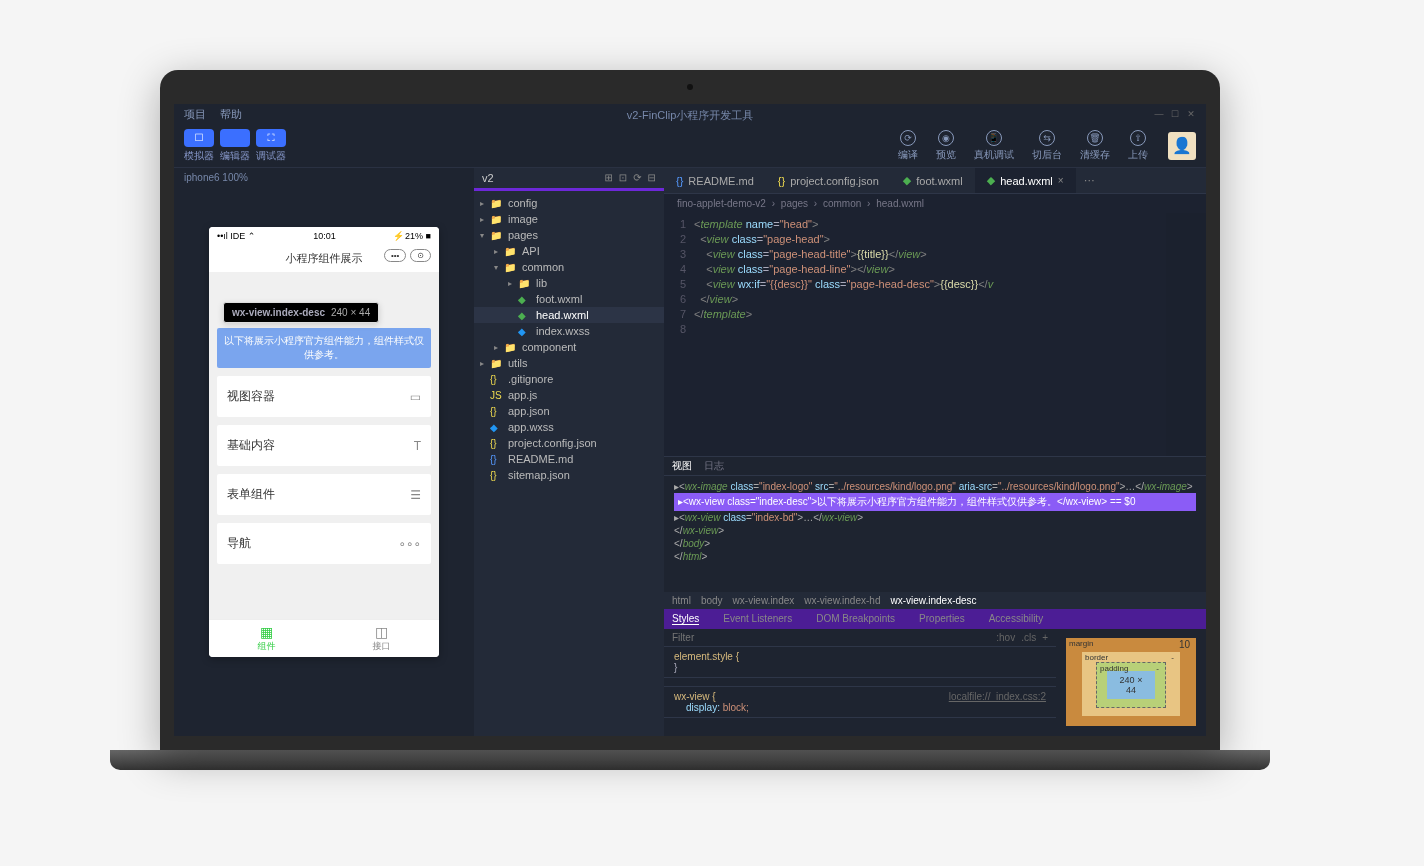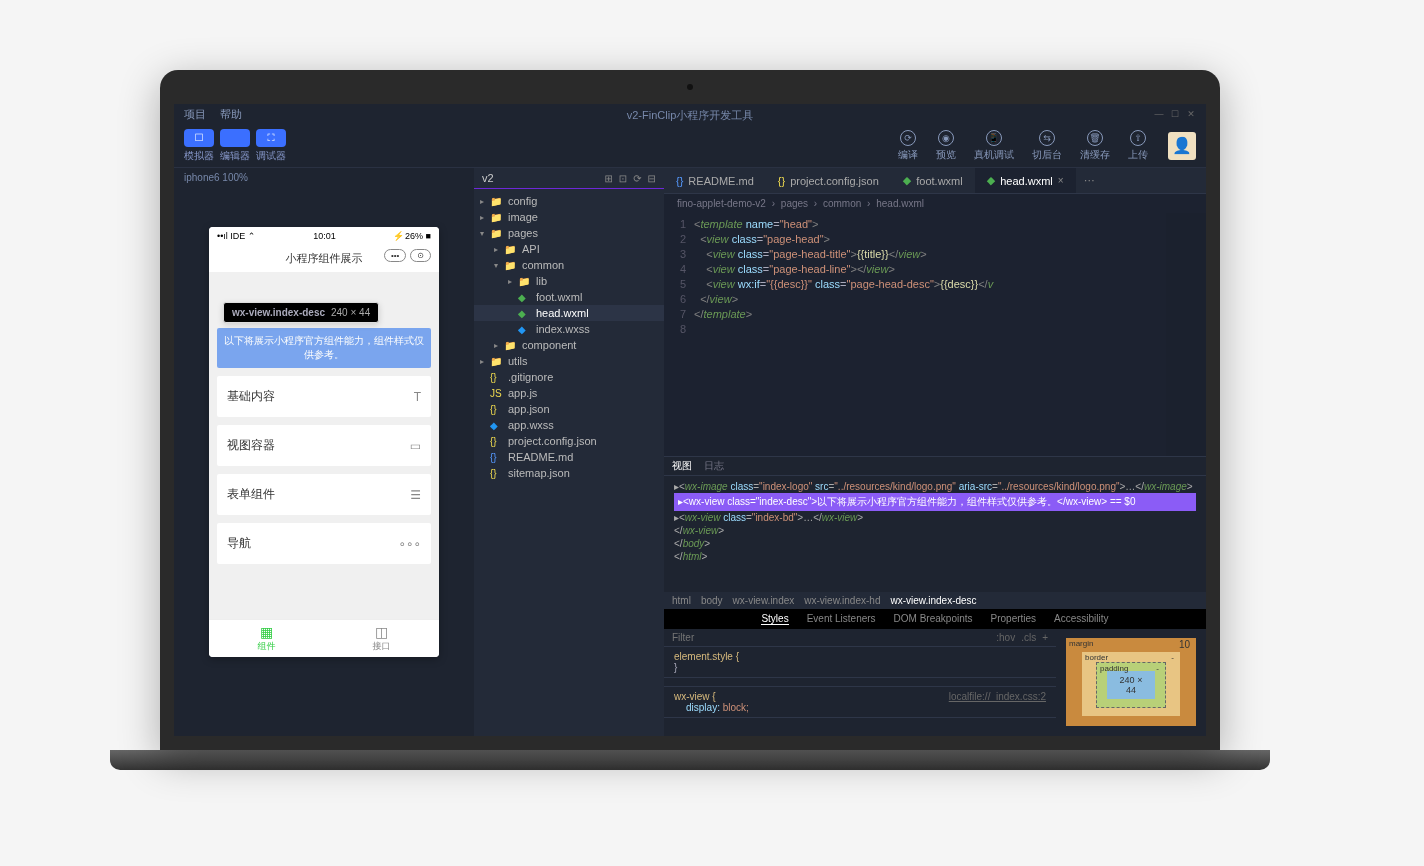--- a/index.html
+++ b/index.html
@@ -42,21 +42,21 @@
 .highlight { margin-top: 48px; background: #6699ee; color: #fff; padding: 6px; font-size: 10px; text-align: center; border-radius: 2px; opacity: 0.85; }
 .card { background: #fff; margin-top: 8px; padding: 12px 10px; display: flex; justify-content: space-between; align-items: center; font-size: 12px; color: #333; border-radius: 2px; }
 .card .ic { color: #888; }
 .phone-tab { display: flex; background: #fff; border-top: 1px solid #eee; }
 .phone-tab div { flex: 1; text-align: center; padding: 4px; font-size: 9px; color: #888; }
 .phone-tab div.active { color: #2ecc40; }
 .phone-tab .ticon { font-size: 14px; display: block; }
 
 
 .explorer { width: 190px; background: #232a38; display: flex; flex-direction: column; }
-.exp-head { display: flex; align-items: center; padding: 4px 8px; color: #ccc; border-bottom: 1px solid #6d28d9; }
+.exp-head { display: flex; padding: 4px 8px; color: #ccc; border-bottom: 3px solid #6d28d9; }
 .exp-head .icons { margin-left: auto; display: flex; gap: 6px; font-size: 10px; color: #888; }
 .tree { flex: 1; overflow: auto; padding: 4px 0; }
 .tree-item { display: flex; align-items: center; padding: 2px 6px; color: #bbb; font-size: 11px; cursor: default; white-space: nowrap; }
 .tree-item.sel { background: #2c3446; color: #fff; }
 .tree-item .arrow { width: 10px; display: inline-block; color: #888; font-size: 8px; }
 .tree-item .ficon { width: 14px; margin-right: 4px; font-size: 10px; }
 .fold { color: #4a7fd6; }
 .fjs { color: #f0db4f; }
 .fjson { color: #f0db4f; }
 .fwxml { color: #4caf50; }
@@ -82,21 +82,21 @@
 
 
 .devtools { height: 280px; background: #1e2430; border-top: 1px solid #2e3648; display: flex; flex-direction: column; font-size: 10px; }
 .dt-tabs { display: flex; padding: 2px 8px; gap: 12px; color: #778; border-bottom: 1px solid #2e3648; }
 .dt-tabs span.act { color: #fff; }
 .dom-view { flex: 1; overflow: auto; padding: 4px 10px; font-family: Menlo, monospace; font-size: 10px; color: #aaa; }
 .dom-line { padding: 1px 0; white-space: nowrap; }
 .dom-line.hl { background: #8b5cf6; color: #fff; padding: 2px 4px; }
 .dom-crumb { padding: 3px 8px; background: #232a38; color: #888; display: flex; gap: 10px; }
 .dom-crumb span.act { color: #fff; }
-.styles-tabs { display: flex; gap: 18px; padding: 4px 8px; background: #000000; color: #888; justify-content: center; }
+.styles-tabs { display: flex; gap: 24px; padding: 4px 8px; background: #4c1d95; color: #888; }
 .styles-tabs span.act { color: #fff; border-bottom: 1px solid #fff; }
 .styles-body { flex: 1; display: flex; overflow: hidden; }
 .styles-left { flex: 1; overflow: auto; font-family: Menlo, monospace; }
 .filter-row { display: flex; padding: 3px 8px; border-bottom: 1px solid #2e3648; color: #666; }
 .filter-row input { background: transparent; border: none; color: #888; font-size: 10px; flex: 1; outline: none; }
 .filter-row .fbtn { margin-left: 6px; }
 .rule { padding: 4px 10px; border-bottom: 1px solid #2e3648; }
 .rule .sel { color: #d7ba7d; }
 .rule .prop { color: #9cdcfe; padding-left: 12px; }
 .rule .val { color: #ce9178; }
@@ -176,42 +176,42 @@
       </div>
 
       <div class="main">
 
         <div class="sim-pane">
           <div class="sim-head">iphone6 100%</div>
           <div class="phone">
             <div class="phone-status">
               <span>••ıl IDE ⌃</span>
               <span>10:01</span>
-              <span>⚡26% ■</span>
+              <span>⚡21% ■</span>
             </div>
             <div class="phone-nav">
               <span>小程序组件展示</span>
               <div class="dots">
                   <span>•••</span>
                   <span>⊙</span>
                 </div>
             </div>
             <div class="phone-body">
               <div class="tooltip">
                 <b>wx-view.index-desc</b><span class="dim">240 × 44</span>
               </div>
               <div class="highlight">以下将展示小程序官方组件能力，组件样式仅供参考。</div>
               <div id="cards">
                   <div class="card">
+                    <span>视图容器</span>
+                    <span class="ic">▭</span>
+                  </div>
+                  <div class="card">
                     <span>基础内容</span>
                     <span class="ic">T</span>
-                  </div>
-                  <div class="card">
-                    <span>视图容器</span>
-                    <span class="ic">▭</span>
                   </div>
                   <div class="card">
                     <span>表单组件</span>
                     <span class="ic">☰</span>
                   </div>
                   <div class="card">
                     <span>导航</span>
                     <span class="ic">∘∘∘</span>
                   </div>
                 </div>

